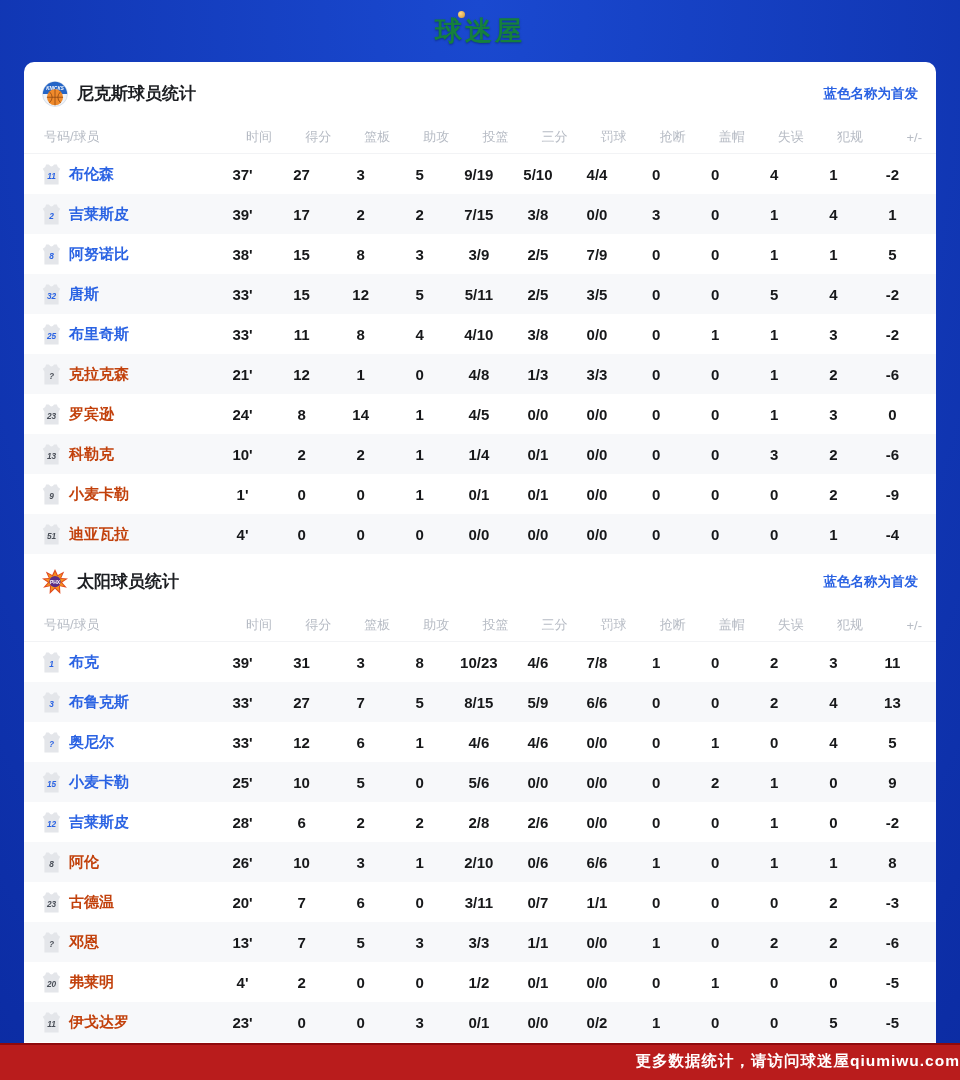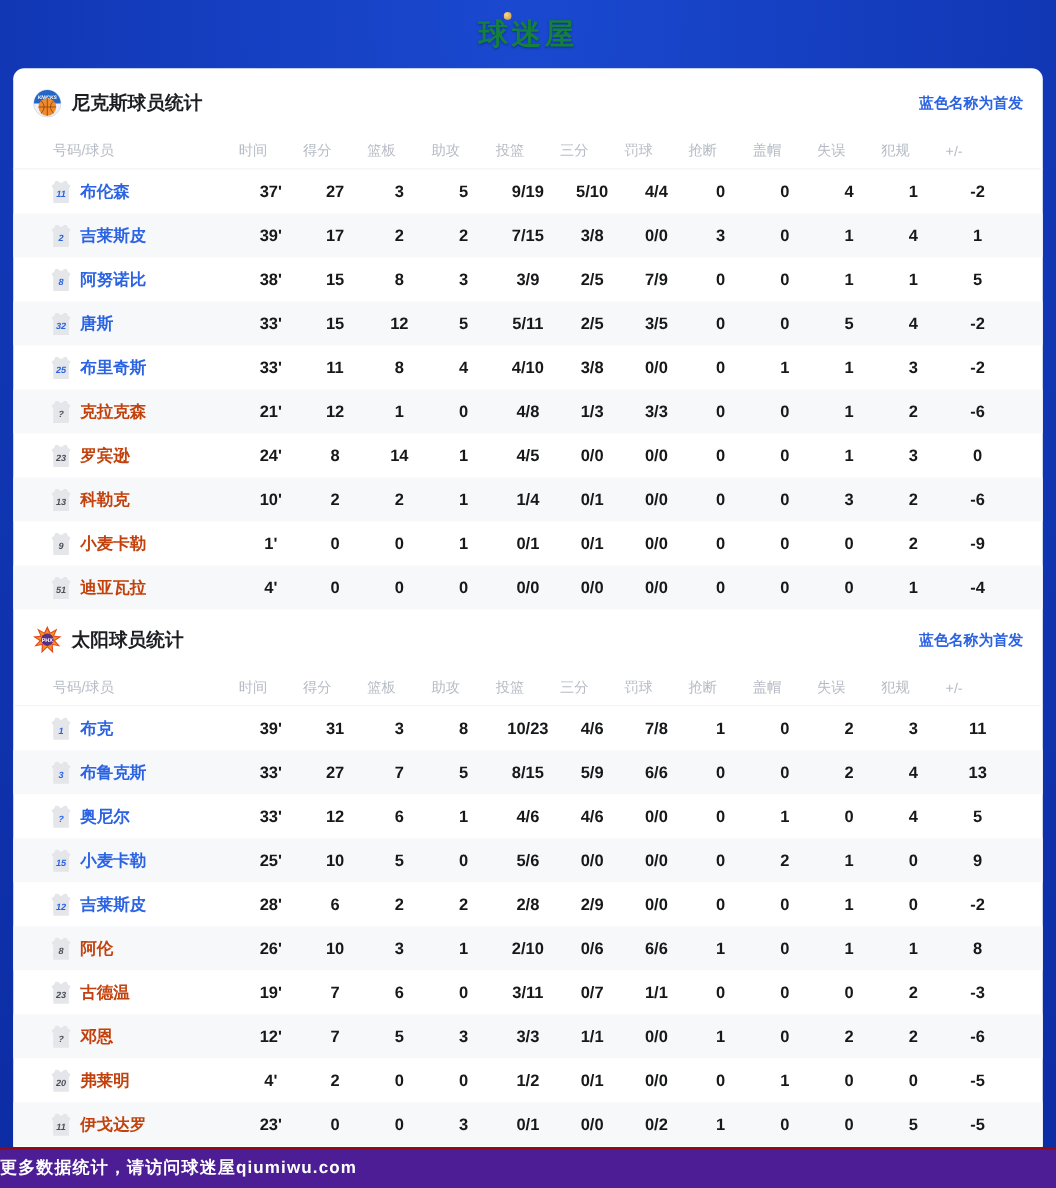--- a/index.html
+++ b/index.html
@@ -16,49 +16,49 @@
   .site-logo {
     color:#15803d; font-size:27px; font-weight:700; letter-spacing:3px;
     position:relative; text-shadow:0 1px 2px rgba(0,0,30,.35);
   }
   .site-logo .ball-dot {
     position:absolute; top:-2px; left:50%; margin-left:-22px;
     width:7px; height:7px; border-radius:50%;
     background:radial-gradient(circle at 35% 35%, #ffd98a, #c89433);
   }
   .stats-card {
-    margin:0 12px; background:#ffffff; border-radius:10px 10px 0 0;
+    margin:0 24px; background:#ffffff; border-radius:10px 10px 0 0;
     flex:1 1 auto; overflow:hidden; padding-top:4px;
   }
   .section-title-row {
     height:55px; display:flex; align-items:center; padding:0 18px;
   }
   .team-logo { width:26px; height:26px; margin-right:9px; flex:0 0 auto; }
   .section-title { font-size:17px; font-weight:700; color:#1c1e22; }
   .starter-legend { margin-left:auto; font-size:13.5px; font-weight:600; color:#2b63e3; }
   .grid-row {
     display:grid; grid-template-columns:175px repeat(12,1fr);
-    align-items:center; padding:0 30px;
+    align-items:center; padding:0 14px;
   }
   .head-row { height:33px; border-bottom:1px solid #f2f3f5; }
-  .head-cell { font-size:13px; color:#b6bbc4; text-align:left; white-space:nowrap; }
+  .head-cell { font-size:13px; color:#b6bbc4; text-align:right; white-space:nowrap; }
   .head-cell.first { text-align:left; padding-left:6px; }
   .player-row { height:40px; }
   .player-row.stripe { background:#f7f8fa; }
   .player-cell { display:flex; align-items:center; gap:8px; padding-left:4px; }
   .jersey-badge { flex:0 0 auto; display:flex; }
   .player-name { font-size:15px; font-weight:600; color:#c2410c; white-space:nowrap; }
   .player-name.starter { color:#2b63e3; }
   .stat-cell {
     font-size:15px; font-weight:600; color:#17181a; text-align:center;
     font-family:"Liberation Sans","DejaVu Sans",sans-serif; white-space:nowrap;
   }
   .footer-banner {
-    height:37px; flex:0 0 37px; background:#4c1d95;
-    display:flex; align-items:center; justify-content:flex-start;
+    height:37px; flex:0 0 37px; background:#b91c1c;
+    display:flex; align-items:center; justify-content:flex-end;
     box-shadow:inset 0 2px 0 #8f0a0d;
   }
   .footer-text { color:#ffffff; font-size:15.5px; font-weight:700; letter-spacing:1px; }
 </style>
 </head>
 <body>
 
 <div class="site-header">
   <div class="site-logo">
     <span class="ball-dot"></span>
@@ -452,21 +452,21 @@
       <text x="9.5" y="15.3" text-anchor="middle" font-size="8.3" font-weight="bold" font-style="italic" fill="#2b63e3">12</text>
     </svg>
   </span>
           <span class="player-name starter">吉莱斯皮</span>
         </div>
         <div class="cell stat-cell">28'</div>
         <div class="cell stat-cell">6</div>
         <div class="cell stat-cell">2</div>
         <div class="cell stat-cell">2</div>
         <div class="cell stat-cell">2/8</div>
-        <div class="cell stat-cell">2/9</div>
+        <div class="cell stat-cell">2/6</div>
         <div class="cell stat-cell">0/0</div>
         <div class="cell stat-cell">0</div>
         <div class="cell stat-cell">0</div>
         <div class="cell stat-cell">1</div>
         <div class="cell stat-cell">0</div>
         <div class="cell stat-cell">-2</div>
       </div>
       <div class="grid-row player-row stripe">
         <div class="cell player-cell">
           <span class="jersey-badge">
@@ -493,21 +493,21 @@
       <div class="grid-row player-row">
         <div class="cell player-cell">
           <span class="jersey-badge">
     <svg width="19" height="21" viewBox="0 0 19 21">
       <path d="M4.2 0.5 L6.9 0.5 Q9.5 4.4 12.1 0.5 L14.8 0.5 Q15.2 3.5 18.2 4.7 L16.6 7.8 L16.6 20.5 L2.4 20.5 L2.4 7.8 L0.8 4.7 Q3.8 3.5 4.2 0.5 Z" fill="#e4e6ea"></path>
       <text x="9.5" y="15.3" text-anchor="middle" font-size="8.3" font-weight="bold" font-style="italic" fill="#4a4f58">23</text>
     </svg>
   </span>
           <span class="player-name">古德温</span>
         </div>
-        <div class="cell stat-cell">19'</div>
+        <div class="cell stat-cell">20'</div>
         <div class="cell stat-cell">7</div>
         <div class="cell stat-cell">6</div>
         <div class="cell stat-cell">0</div>
         <div class="cell stat-cell">3/11</div>
         <div class="cell stat-cell">0/7</div>
         <div class="cell stat-cell">1/1</div>
         <div class="cell stat-cell">0</div>
         <div class="cell stat-cell">0</div>
         <div class="cell stat-cell">0</div>
         <div class="cell stat-cell">2</div>
@@ -516,21 +516,21 @@
       <div class="grid-row player-row stripe">
         <div class="cell player-cell">
           <span class="jersey-badge">
     <svg width="19" height="21" viewBox="0 0 19 21">
       <path d="M4.2 0.5 L6.9 0.5 Q9.5 4.4 12.1 0.5 L14.8 0.5 Q15.2 3.5 18.2 4.7 L16.6 7.8 L16.6 20.5 L2.4 20.5 L2.4 7.8 L0.8 4.7 Q3.8 3.5 4.2 0.5 Z" fill="#e4e6ea"></path>
       <text x="9.5" y="15.3" text-anchor="middle" font-size="8.3" font-weight="bold" font-style="italic" fill="#4a4f58">?</text>
     </svg>
   </span>
           <span class="player-name">邓恩</span>
         </div>
-        <div class="cell stat-cell">12'</div>
+        <div class="cell stat-cell">13'</div>
         <div class="cell stat-cell">7</div>
         <div class="cell stat-cell">5</div>
         <div class="cell stat-cell">3</div>
         <div class="cell stat-cell">3/3</div>
         <div class="cell stat-cell">1/1</div>
         <div class="cell stat-cell">0/0</div>
         <div class="cell stat-cell">1</div>
         <div class="cell stat-cell">0</div>
         <div class="cell stat-cell">2</div>
         <div class="cell stat-cell">2</div>

